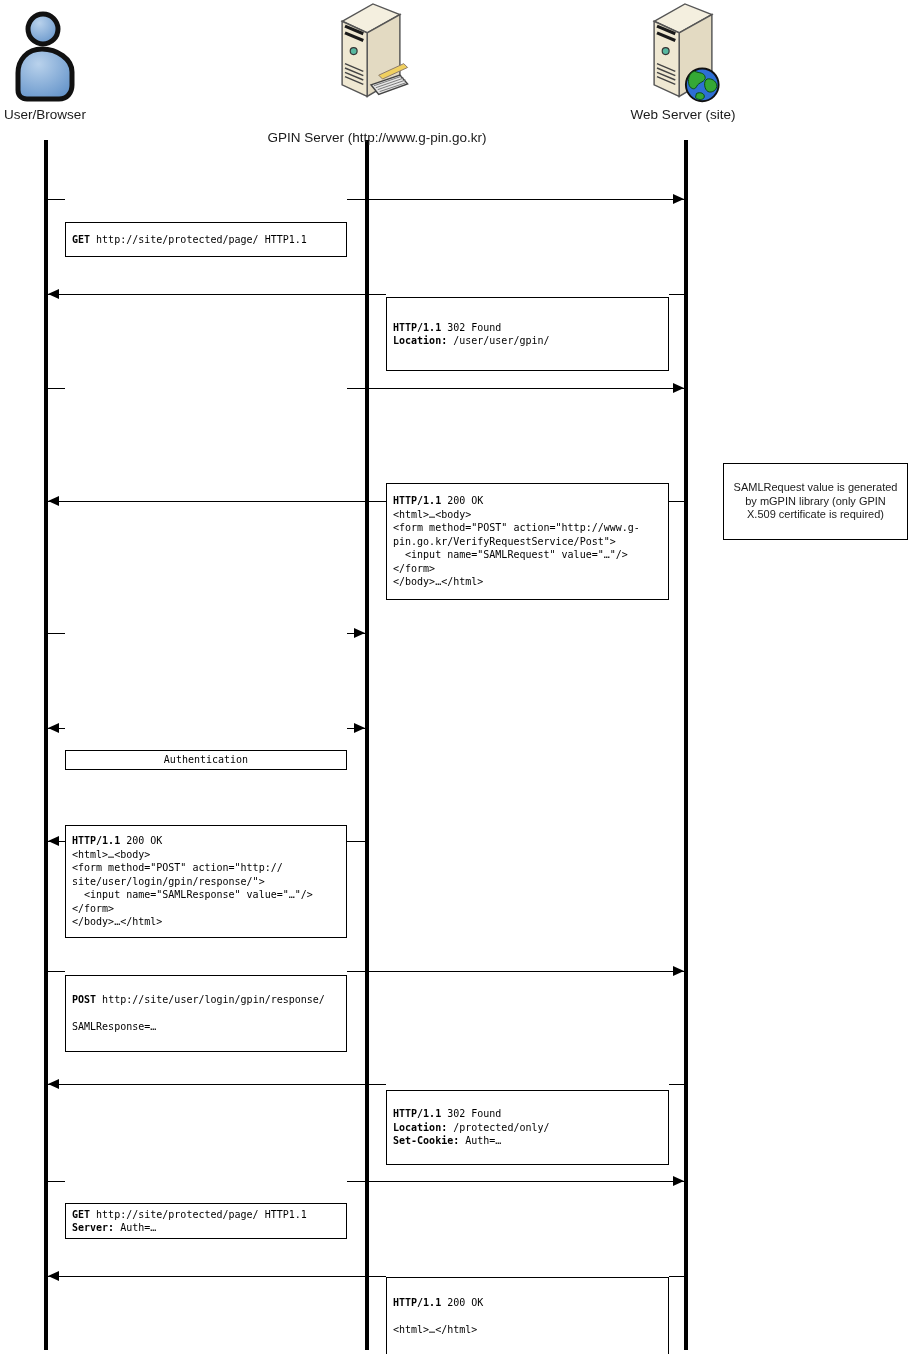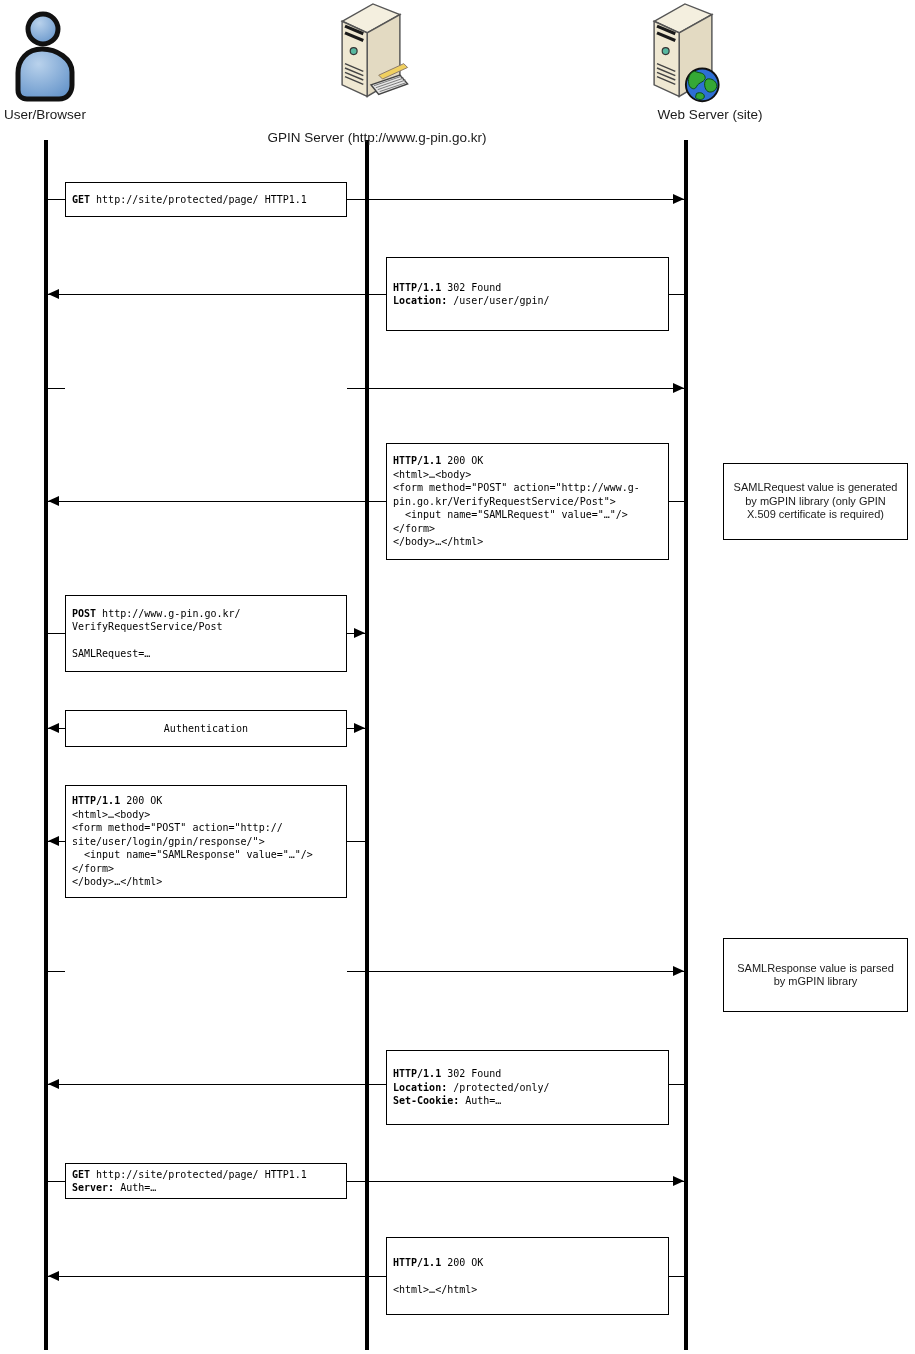--- a/index.html
+++ b/index.html
@@ -10,21 +10,21 @@
   .lifeline{position:absolute;width:4px;background:#000;}
   .actor{position:absolute;}
   .actor-label{
     position:absolute;text-align:center;font-size:13.5px;color:#1a1a1a;
     font-family:"Liberation Sans",sans-serif;white-space:nowrap;
   }
   .mbox{
     position:absolute;background:#fff;border:1px solid #000;
     display:flex;flex-direction:column;justify-content:center;
     font-family:"DejaVu Sans Mono","Liberation Mono",monospace;
-    font-size:10px;line-height:13.5px;padding:3px 6px;box-sizing:border-box;
+    font-size:10px;line-height:13.5px;padding:3px 6px;box-sizing:border-box;margin-top:40px;
   }
   .mbox.center{align-items:center;}
   .tline{white-space:pre;min-height:13.5px;}
   .tline .b{font-weight:bold;}
   .mline{position:absolute;height:1.4px;background:#000;}
   .arrow-l{position:absolute;width:0;height:0;border-top:5px solid transparent;
     border-bottom:5px solid transparent;border-right:11px solid #000;}
   .arrow-r{position:absolute;width:0;height:0;border-top:5px solid transparent;
     border-bottom:5px solid transparent;border-left:11px solid #000;}
   .note{
@@ -86,21 +86,21 @@
         <path d="M11,32 L30,40" stroke="#1a1a1a" stroke-width="3.2"></path>
         <circle cx="20" cy="51" r="3.6" fill="#57b8a0" stroke="#333" stroke-width="1.2"></circle>
         <path d="M11,64 L30,72 M11,68.5 L30,76.5 M11,73 L30,81 M11,77.5 L30,85.5" stroke="#444" stroke-width="1.5"></path>
         <circle cx="58" cy="86" r="17" fill="#2e6fd4" stroke="#111" stroke-width="2"></circle>
         <path d="M50,72 C55,74 60,73 61,78 C62,83 54,83 52,88 C50,92 45,90 44,85 C43,79 45,73 50,72 Z" fill="#35a835" stroke="#0a4a0a" stroke-width="1"></path>
         <path d="M63,80 C68,79 72,82 73,86 C74,91 68,95 64,93 C60,91 59,82 63,80 Z" fill="#35a835" stroke="#0a4a0a" stroke-width="1"></path>
         <path d="M52,95 C56,93 61,95 60,99 C59,102 53,102 51,99 Z" fill="#35a835" stroke="#0a4a0a" stroke-width="1"></path>
       </svg>
     </span>
   </div>
-  <div class="actor-label" style="left:620px;top:107px;width:180px;">Web Server (site)</div>
+  <div class="actor-label" style="left:593px;top:107px;width:180px;">Web Server (site)</div>
 
 <div class="mline" style="left: 48px; top: 198.5px; width: 17px;"></div>
     <div class="mline" style="left: 347px; top: 198.5px; width: 337px;"></div>
     <div class="arrow-r" style="left: 673px; top: 194px;"></div>
     <div class="mbox" style="left: 65px; top: 182px; width: 282px; height: 35px;">
       <div class="tline"><span class="b">GET</span><span> http://site/protected/page/ HTTP1.1</span></div>
     </div>
     <div class="mline" style="left: 48px; top: 293.5px; width: 338px;"></div>
     <div class="arrow-l" style="left: 48px; top: 289px;"></div>
     <div class="mline" style="left: 669px; top: 293.5px; width: 15px;"></div>
@@ -119,48 +119,47 @@
       <div class="tline"><span>&lt;html&gt;…&lt;body&gt;</span></div>
       <div class="tline"><span>&lt;form method="POST" action="http://www.g-</span></div>
       <div class="tline"><span>pin.go.kr/VerifyRequestService/Post"&gt;</span></div>
       <div class="tline"><span>  &lt;input name="SAMLRequest" value="…"/&gt;</span></div>
       <div class="tline"><span>&lt;/form&gt;</span></div>
       <div class="tline"><span>&lt;/body&gt;…&lt;/html&gt;</span></div>
     </div>
     <div class="mline" style="left: 48px; top: 632.5px; width: 17px;"></div>
     <div class="mline" style="left: 347px; top: 632.5px; width: 18px;"></div>
     <div class="arrow-r" style="left: 354px; top: 628px;"></div>
-    <div class="mbox" style="left: 65px; top: 595px; width: 282px; height: 77px;">
-      <div class="tline"><span class="b">POST</span><span> http://www.g-pin.go.kr/</span></div>
-      <div class="tline"><span>VerifyRequestService/Post</span></div>
-      <div class="tline"></div>
-      <div class="tline"><span>SAMLRequest=…</span></div>
-    </div>
     <div class="mline" style="left: 48px; top: 727.5px; width: 17px;"></div>
     <div class="arrow-l" style="left: 48px; top: 723px;"></div>
     <div class="mline" style="left: 347px; top: 727.5px; width: 18px;"></div>
     <div class="arrow-r" style="left: 354px; top: 723px;"></div>
-    <div class="mbox center" style="left: 65px; top: 710px; width: 282px; height: 37px;">
+    <div class="mbox center" style="left: 65px; top: 710px; width: 282px; height: 20px;">
       <div class="tline"><span>Authentication</span></div>
     </div>
     <div class="mline" style="left: 48px; top: 840.5px; width: 17px;"></div>
     <div class="arrow-l" style="left: 48px; top: 836px;"></div>
     <div class="mline" style="left: 347px; top: 840.5px; width: 18px;"></div>
     <div class="mbox" style="left: 65px; top: 785px; width: 282px; height: 113px;">
       <div class="tline"><span class="b">HTTP/1.1</span><span> 200 OK</span></div>
       <div class="tline"><span>&lt;html&gt;…&lt;body&gt;</span></div>
       <div class="tline"><span>&lt;form method="POST" action="http://</span></div>
       <div class="tline"><span>site/user/login/gpin/response/"&gt;</span></div>
       <div class="tline"><span>  &lt;input name="SAMLResponse" value="…"/&gt;</span></div>
       <div class="tline"><span>&lt;/form&gt;</span></div>
       <div class="tline"><span>&lt;/body&gt;…&lt;/html&gt;</span></div>
     </div>
     <div class="mline" style="left: 48px; top: 970.5px; width: 17px;"></div>
     <div class="mline" style="left: 347px; top: 970.5px; width: 337px;"></div>
     <div class="arrow-r" style="left: 673px; top: 966px;"></div>
+    <div class="mbox" style="left: 65px; top: 935px; width: 282px; height: 77px;">
+      <div class="tline"><span class="b">POST</span><span> http://site/user/login/gpin/response/</span></div>
+      <div class="tline"></div>
+      <div class="tline"><span>SAMLResponse=…</span></div>
+    </div>
     <div class="mline" style="left: 48px; top: 1083.5px; width: 338px;"></div>
     <div class="arrow-l" style="left: 48px; top: 1079px;"></div>
     <div class="mline" style="left: 669px; top: 1083.5px; width: 15px;"></div>
     <div class="mbox" style="left: 386px; top: 1050px; width: 283px; height: 75px;">
       <div class="tline"><span class="b">HTTP/1.1</span><span> 302 Found</span></div>
       <div class="tline"><span class="b">Location:</span><span> /protected/only/</span></div>
       <div class="tline"><span class="b">Set-Cookie:</span><span> Auth=…</span></div>
     </div>
     <div class="mline" style="left: 48px; top: 1180.5px; width: 17px;"></div>
     <div class="mline" style="left: 347px; top: 1180.5px; width: 337px;"></div>
@@ -173,16 +172,13 @@
     <div class="arrow-l" style="left: 48px; top: 1271px;"></div>
     <div class="mline" style="left: 669px; top: 1275.5px; width: 15px;"></div>
     <div class="mbox" style="left: 386px; top: 1237px; width: 283px; height: 78px;">
       <div class="tline"><span class="b">HTTP/1.1</span><span> 200 OK</span></div>
       <div class="tline"></div>
       <div class="tline"><span>&lt;html&gt;…&lt;/html&gt;</span></div>
     </div>
     <div class="note" style="left: 723px; top: 463px; width: 185px; height: 77px;">
       <div>SAMLRequest value is generated by mGPIN library (only GPIN X.509 certificate is required)</div>
     </div>
-    <div class="note" style="left: 723px; top: 938px; width: 185px; height: 74px;">
-      <div>SAMLResponse value is parsed by mGPIN library</div>
-    </div>
   </div>
 
 </body></html>

